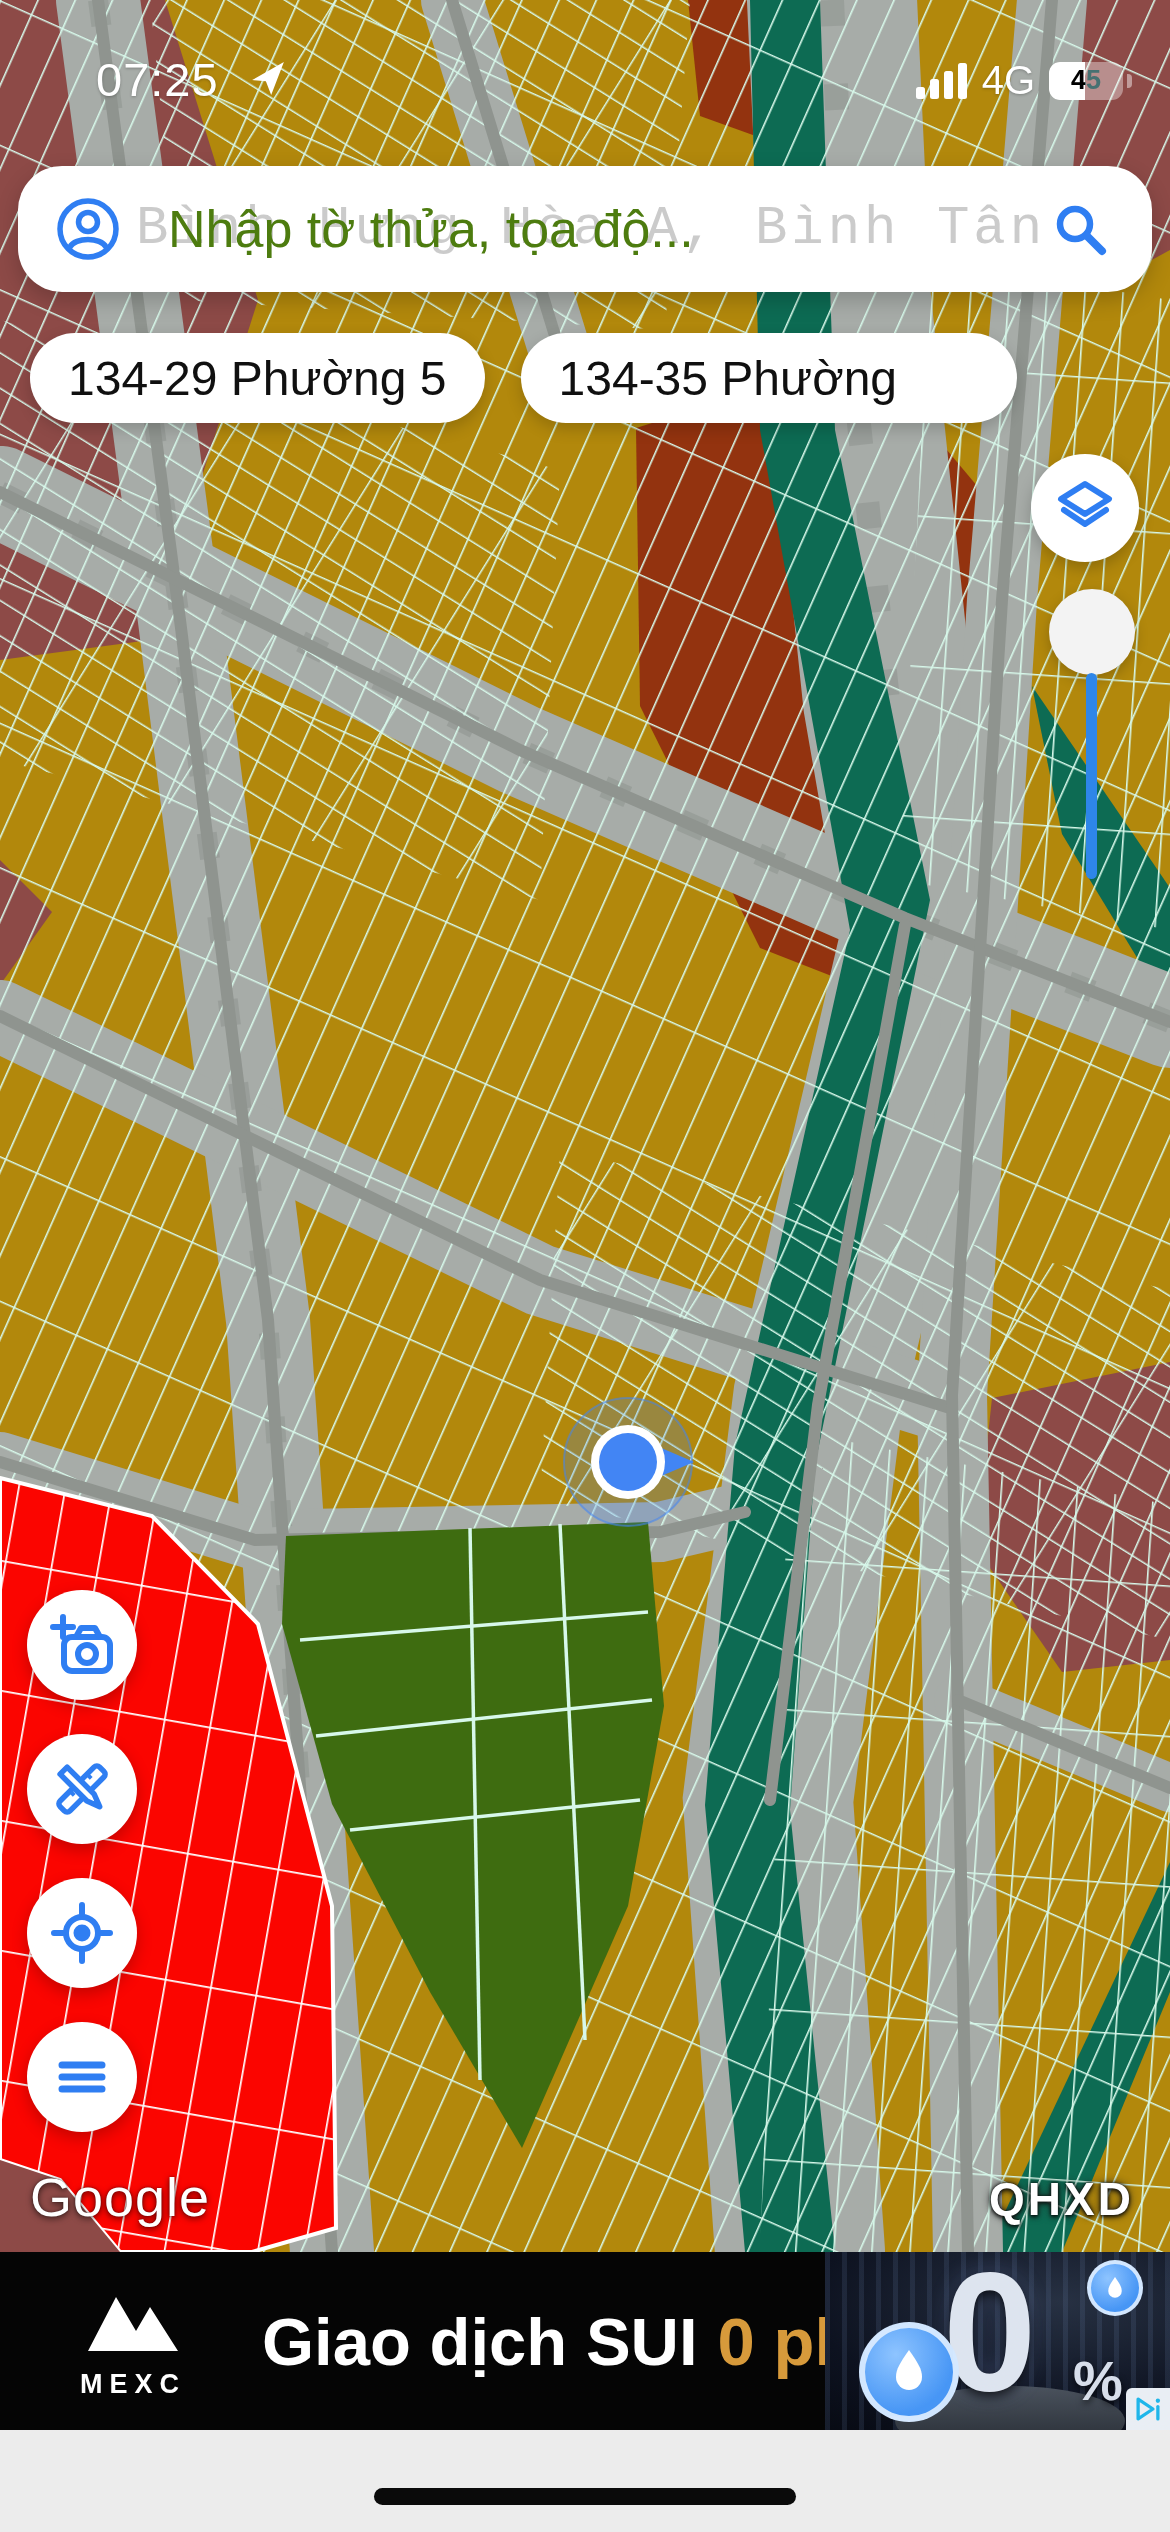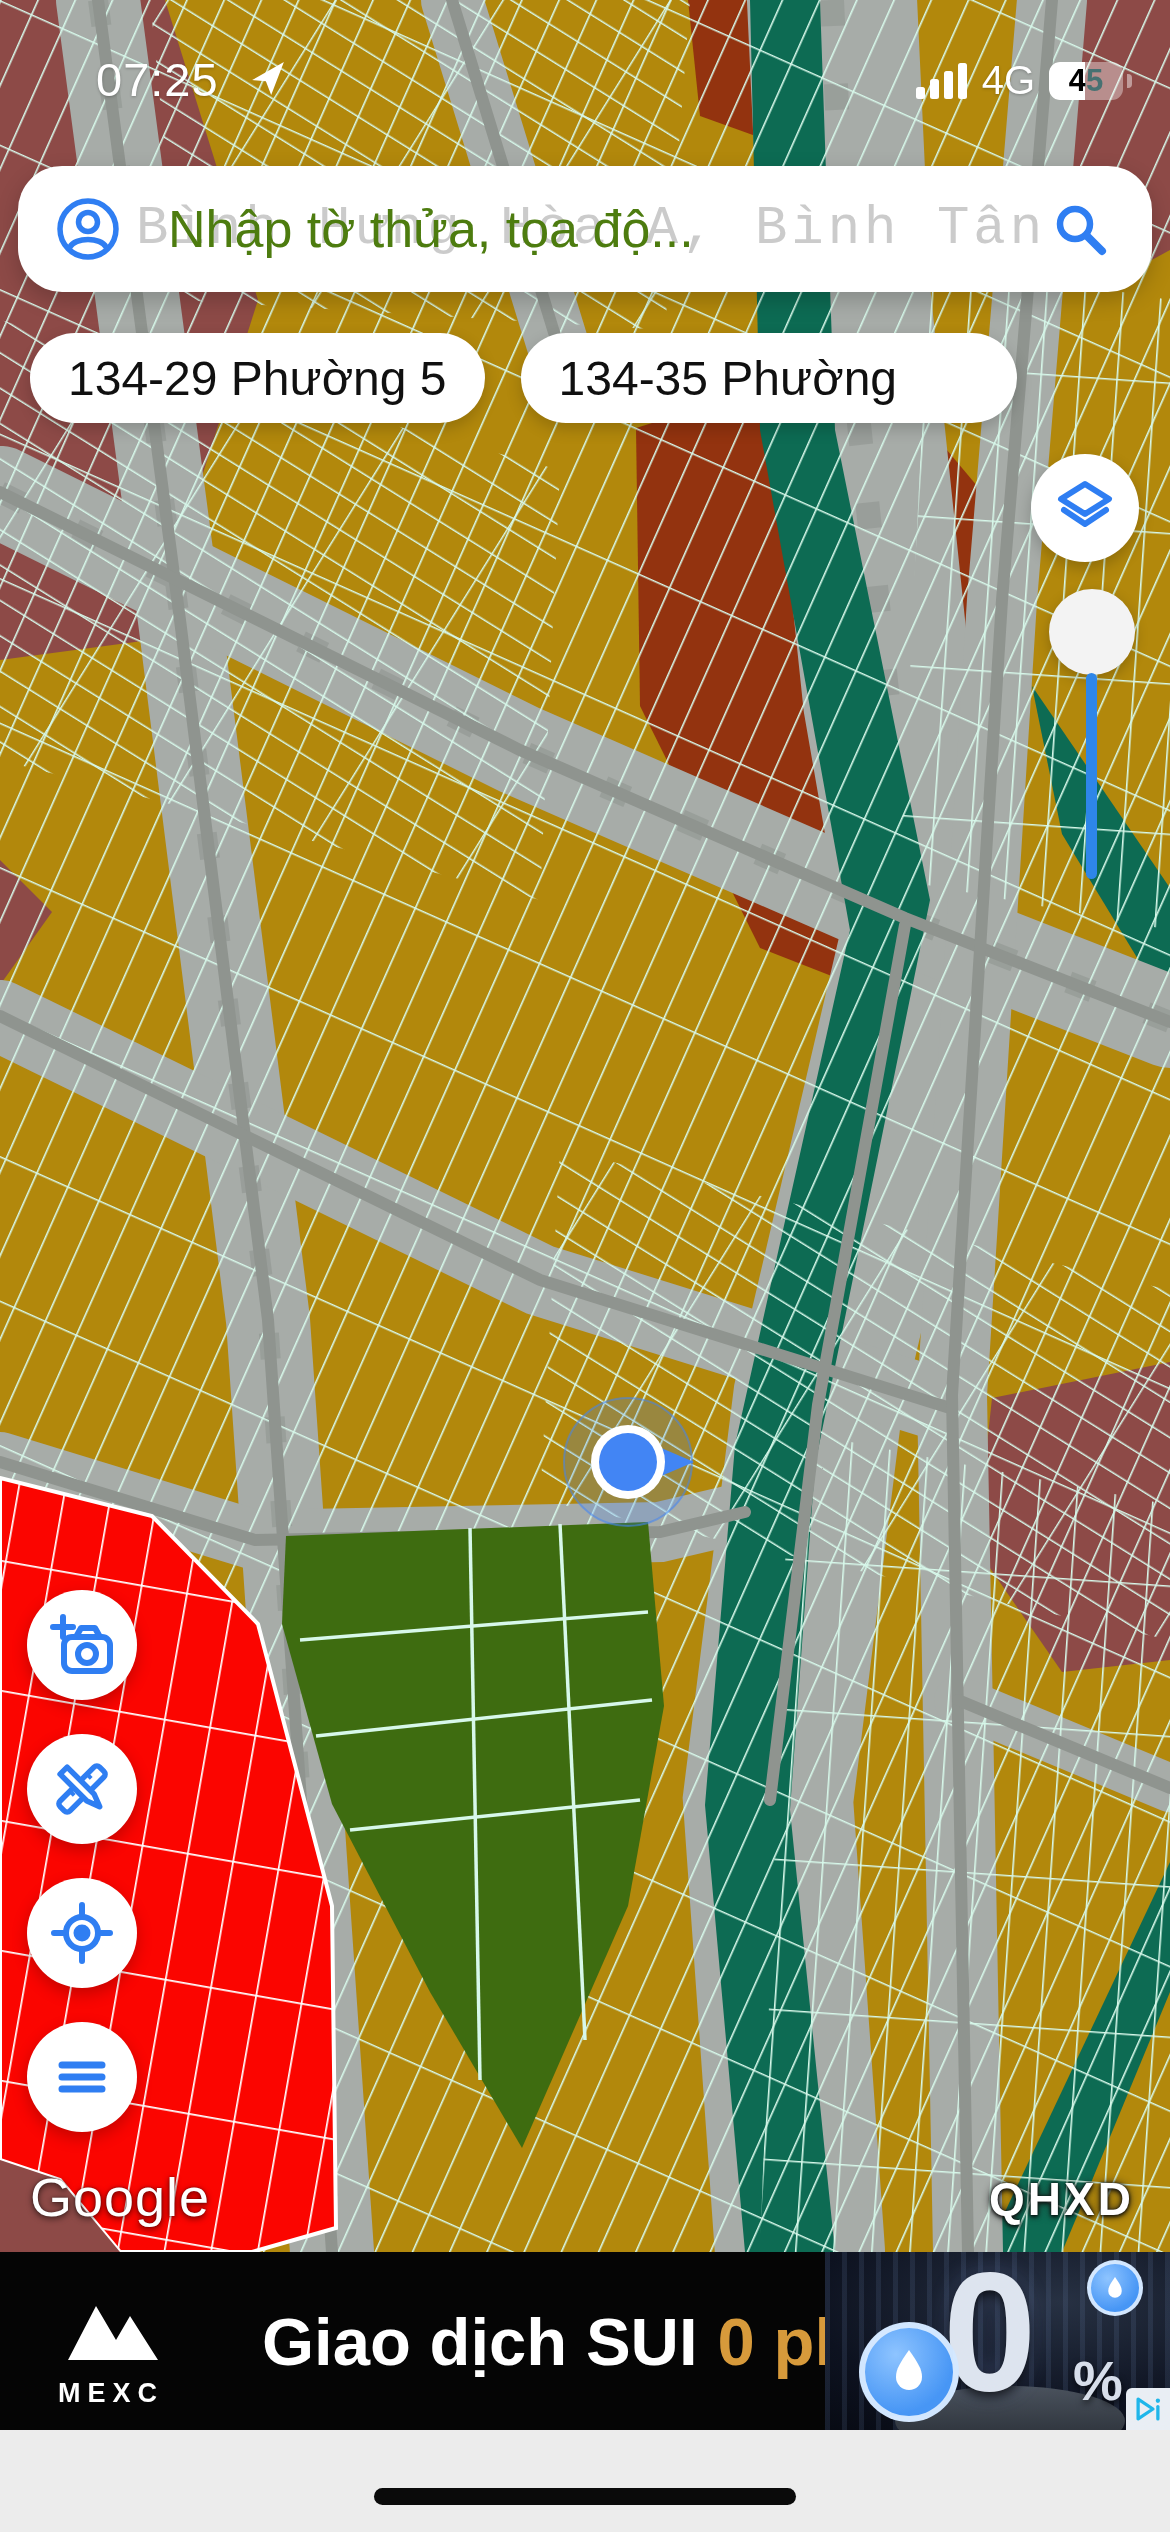--- a/index.html
+++ b/index.html
@@ -16,21 +16,21 @@
   .status-time{left:96px;top:52px;color:#fff;font-size:47px;font-weight:400;
                text-shadow:0 1px 3px rgba(0,0,0,.25);letter-spacing:1px;}
   .status-arrow{left:250px;top:60px;width:36px;height:36px;}
   .status-right{right:38px;top:58px;display:flex;align-items:center;gap:14px;}
   .sig{width:52px;height:36px;}
   .net{color:#fff;font-size:40px;font-weight:500;text-shadow:0 1px 3px rgba(0,0,0,.25);}
   .battery{position:relative;width:74px;height:38px;border-radius:11px;
            background:rgba(255,255,255,.38);overflow:hidden;}
   .battery .fill{position:absolute;left:0;top:0;bottom:0;width:48%;background:#fff;border-radius:11px 0 0 11px;}
   .battery .pct{position:absolute;inset:0;display:flex;align-items:center;justify-content:center;
-                font-size:31px;font-weight:700;color:#fff;mix-blend-mode:difference;}
+                font-size:27px;font-weight:700;color:#fff;mix-blend-mode:difference;}
   .battery-cap{width:5px;height:14px;background:rgba(255,255,255,.45);border-radius:0 4px 4px 0;margin-left:-10px;}
 
   
   .searchbar{left:18px;top:166px;width:1134px;height:126px;background:#fff;border-radius:44px;
              box-shadow:0 8px 22px rgba(0,0,0,.20);}
   .searchbar .avatar{position:absolute;left:38px;top:31px;width:64px;height:64px;}
   .ghost-text{position:absolute;left:118px;top:0;height:126px;line-height:126px;
               font-size:54px;color:#cbcbcb;letter-spacing:4px;white-space:nowrap;width:930px;overflow:hidden;font-family:Liberation Mono, monospace;}
   .ph-text{position:absolute;left:150px;top:0;height:126px;line-height:126px;
            font-size:52px;color:#4d7c0f;white-space:nowrap;}
@@ -55,21 +55,21 @@
   #btn-camera{top:1590px;} #btn-measure{top:1734px;} #btn-locate{top:1878px;} #btn-menu{top:2022px;}
 
   
   .google-logo{left:30px;top:2166px;color:#fff;font-size:54px;font-weight:500;letter-spacing:1px;
                text-shadow:0 2px 6px rgba(0,0,0,.65),0 0 2px rgba(0,0,0,.5);}
   .qhxd{right:36px;top:2172px;color:#fff;font-size:46px;font-weight:700;letter-spacing:3px;
         text-shadow:0 0 8px rgba(30,30,30,.95),0 2px 4px rgba(0,0,0,.8),0 0 3px rgba(0,0,0,.9);}
 
   
   .banner{left:0;top:2252px;width:1170px;height:178px;background:#050505;overflow:hidden;}
-  .mexc{position:absolute;left:58px;top:36px;width:150px;text-align:left;}
+  .mexc{position:absolute;left:58px;top:27px;width:150px;text-align:center;}
   .mexc svg{width:110px;height:84px;}
   .mexc .word{color:#fff;font-size:27px;font-weight:700;letter-spacing:7px;margin-top:2px;}
   .headline{position:absolute;left:262px;top:50%;transform:translateY(-50%);
             font-size:67px;font-weight:700;color:#fff;white-space:nowrap;}
   .headline .offer{color:#d79a3b;margin-left:20px;}
   .ad-graphic{position:absolute;right:0;top:0;width:345px;height:178px;overflow:hidden;
               background:radial-gradient(130% 110% at 68% 28%,#273143 0%,#0d1220 55%,#04060c 100%);}
   .ad-graphic .streaks{position:absolute;inset:0;
       background:repeating-linear-gradient(90deg,rgba(130,160,210,.13) 0 5px,transparent 5px 17px);}
   .pedestal{position:absolute;left:70px;bottom:-26px;width:230px;height:70px;border-radius:50%;

